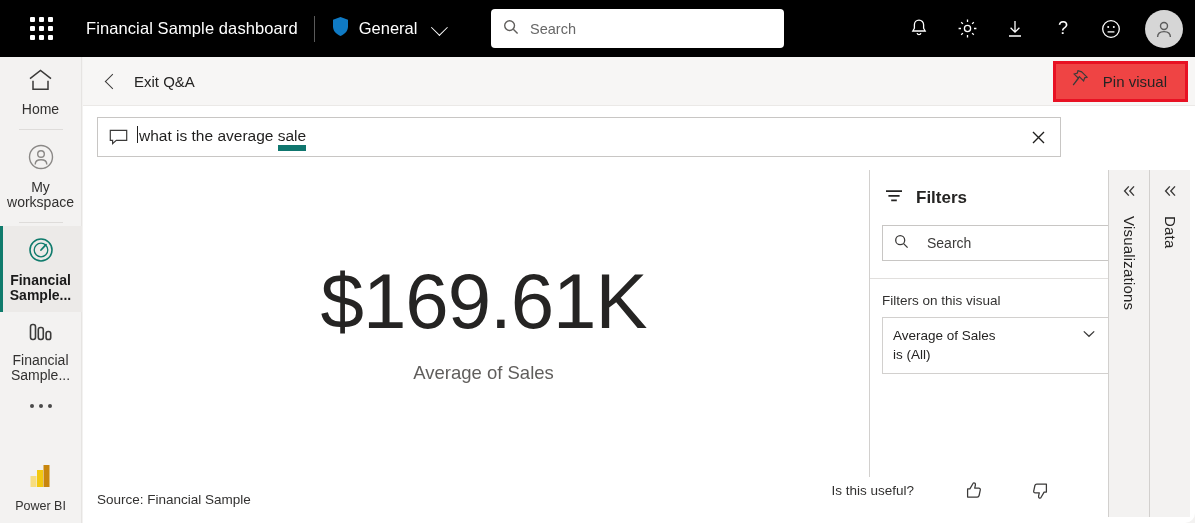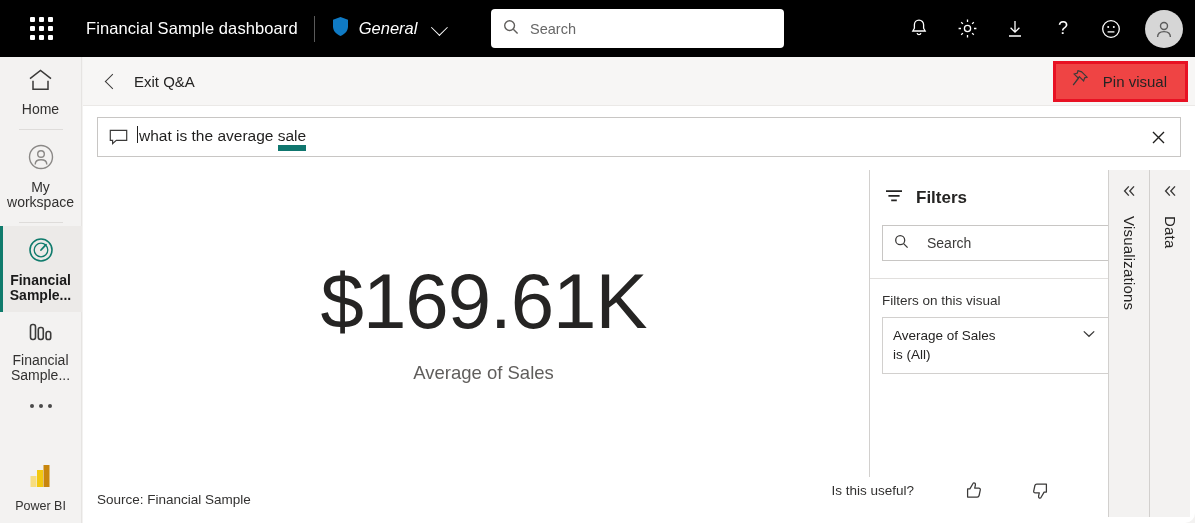--- a/index.html
+++ b/index.html
@@ -25,21 +25,21 @@
     display: grid; grid-template-columns: repeat(3, 5px);
     grid-template-rows: repeat(3, 5px); gap: 4px;
   }
   .waffle-grid i { display: block; width: 5px; height: 5px; background: #ffffff; border-radius: 1px; }
   .app-title {
     color: #ffffff; font-size: 16.5px; margin-left: 22px; white-space: nowrap;
     letter-spacing: 0.1px;
   }
   .sep-v { width: 1px; height: 26px; background: #5a5a5a; margin: 0 16px; }
   .workspace {
-    display: flex; align-items: center; gap: 9px; cursor: pointer; font-style: italic;
+    display: flex; align-items: center; gap: 9px; cursor: pointer;
   }
   .workspace-name { color: #ffffff; font-size: 16.5px; }
   .chev-d {
     width: 12px; height: 12px; border-right: 1.6px solid #ffffff; border-bottom: 1.6px solid #ffffff;
     transform: rotate(45deg) translateY(-2px); margin-left: 6px;
   }
   .searchbox {
     position: absolute; left: 491px; top: 9px; width: 293px; height: 39px;
     background: #ffffff; border-radius: 4px; display: flex; align-items: center;
     padding: 0 12px; gap: 11px; cursor: text;
@@ -112,21 +112,21 @@
   .exit-qna .lbl { font-size: 15px; color: #252423; }
   .pin-visual {
     position: absolute; right: 7px; top: 4px; height: 41px;
     display: flex; align-items: center; gap: 14px; padding: 0 18px 0 14px;
     background: #ef4444; border: 3px solid #e81123; cursor: pointer;
   }
   .pin-visual .lbl { font-size: 15px; color: #252423; }
 
   
   .qbar {
-    position: absolute; left: 14px; top: 60px; width: 1084px; height: 40px;
+    position: absolute; left: 14px; top: 60px; width: 964px; height: 40px;
     border: 1px solid #c8c6c4; background: #ffffff;
     display: flex; align-items: center;
   }
   .qbar-icon { margin-left: 11px; display: flex; align-items: center; }
   .qbar-text {
     margin-left: 9px; font-size: 15.5px; color: #201f1e;
     display: flex; align-items: baseline; white-space: pre;
   }
   .caret {
     display: inline-block; width: 1px; height: 17px; background: #201f1e;

